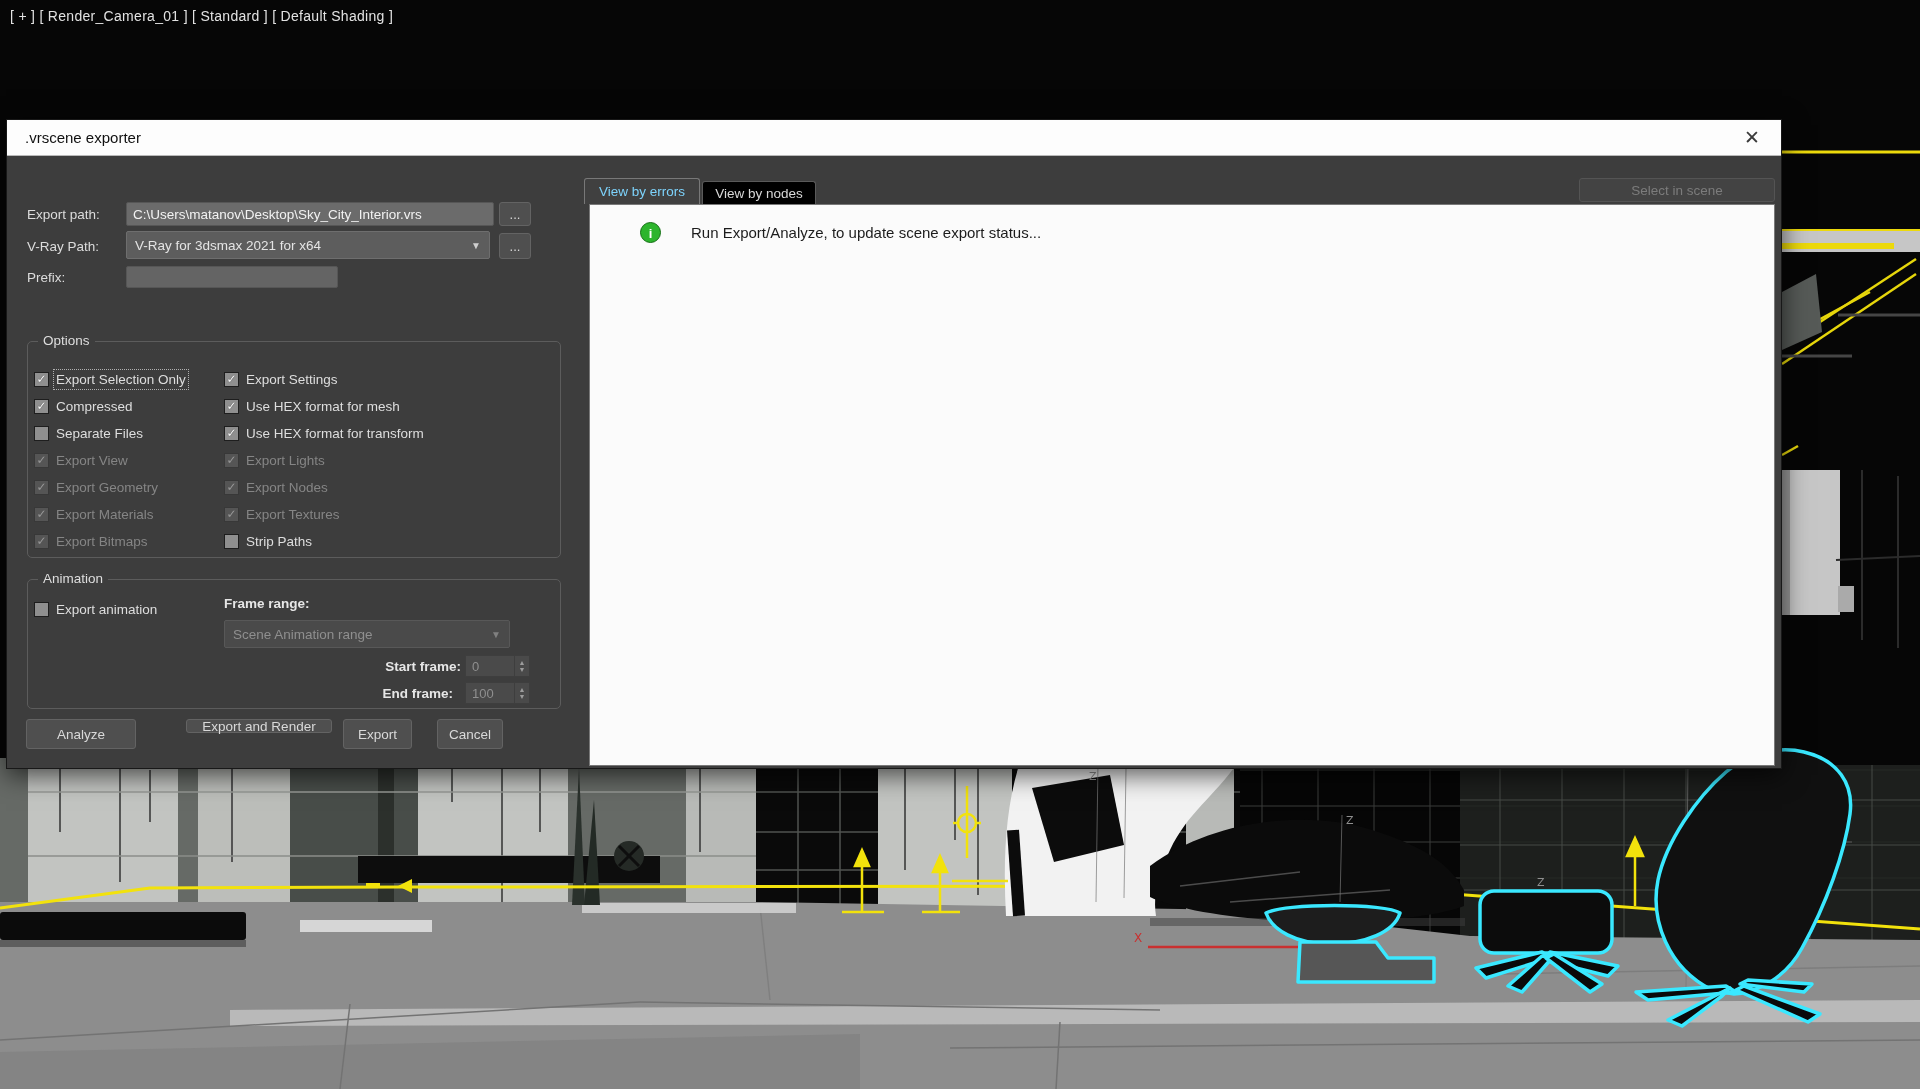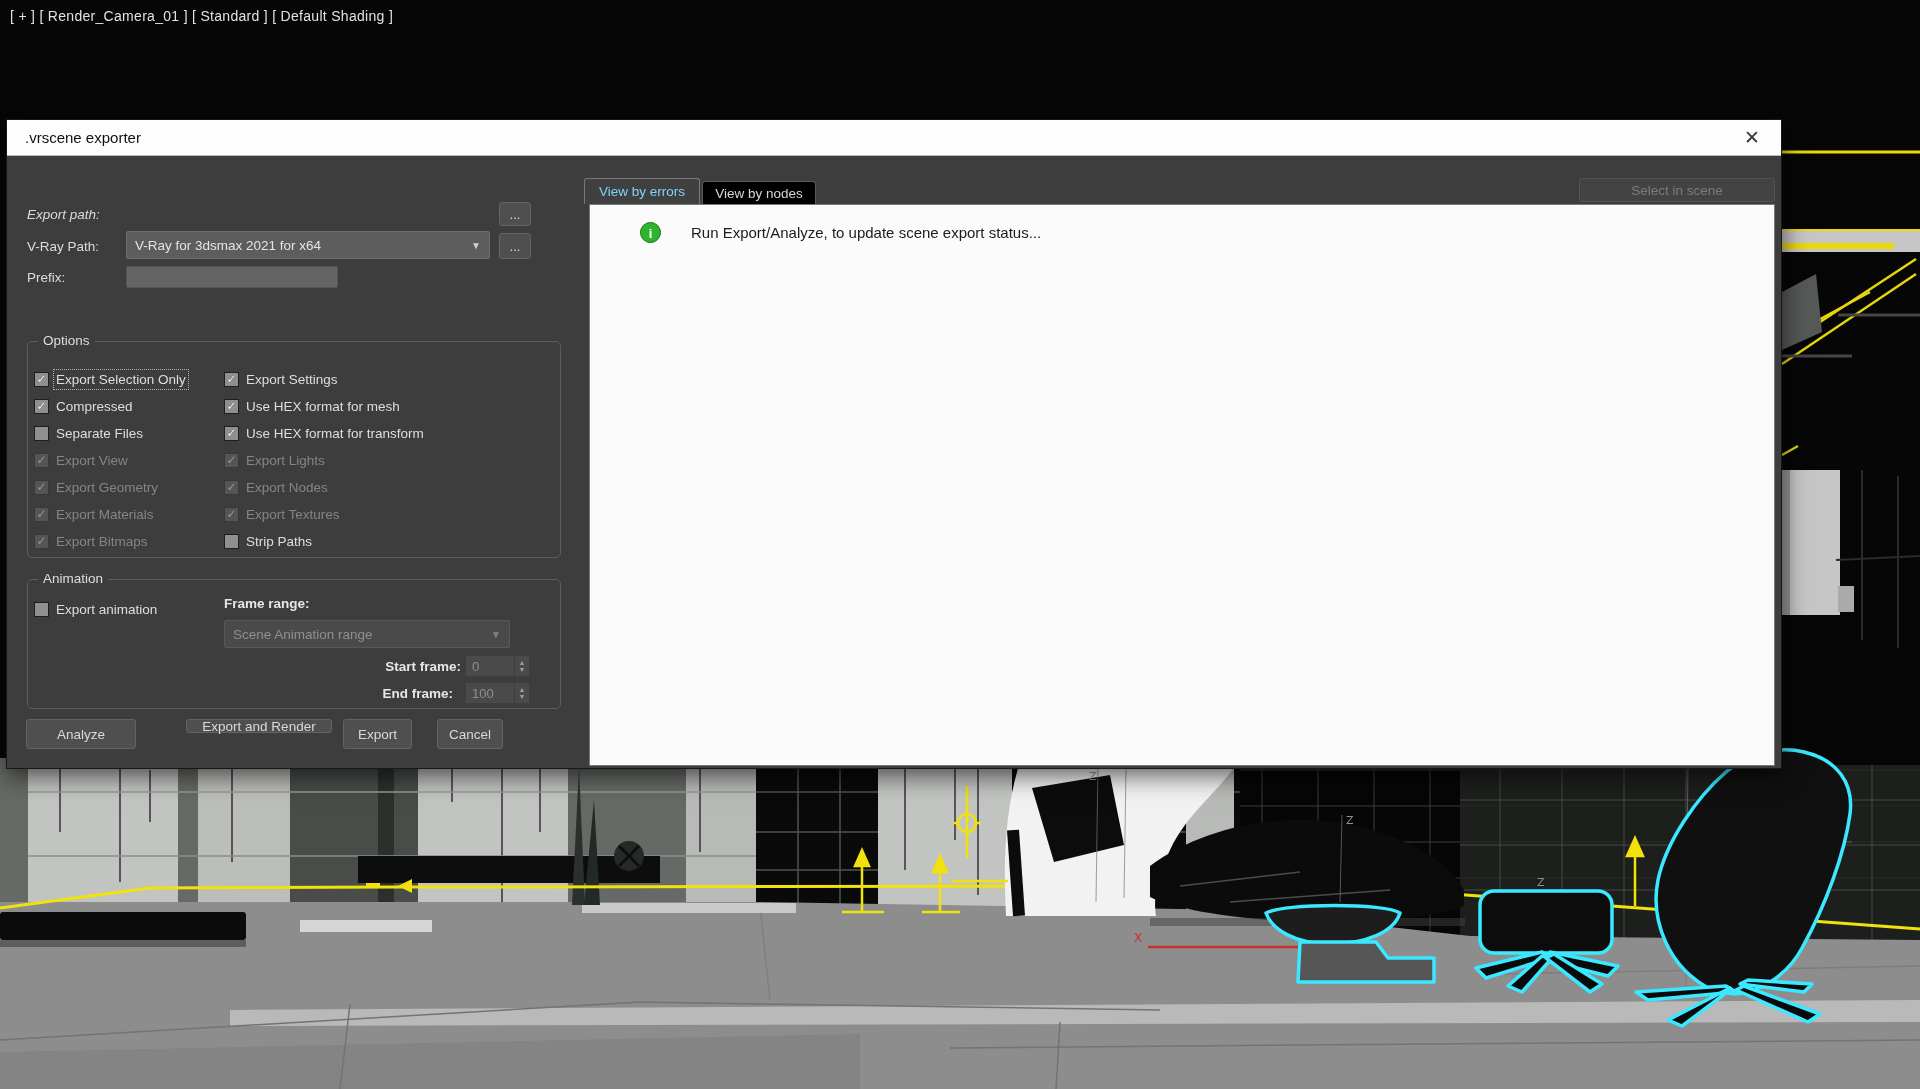--- a/index.html
+++ b/index.html
@@ -304,21 +304,22 @@
 
   <div id="vp-label" class="abs">[ + ] [ Render_Camera_01 ] [ Standard ] [ Default Shading ]</div>
 
   <div id="dialog" class="abs">
 
     <div id="titlebar" class="abs">
       <div id="title" class="abs">.vrscene exporter</div>
       <div id="close-btn" class="abs">✕</div>
     </div>
 
-    <div class="abs lbl" style="left:20px;top:87px;font-style:italic;">Export path:</div>
+    <div class="abs lbl" style="left:20px;top:87px;">Export path:</div>
+    <div class="abs field" style="left:119px;top:82px;width:368px;height:24px;">C:\Users\matanov\Desktop\Sky_City_Interior.vrs</div>
     <div class="abs btn small" style="left:492px;top:82px;width:32px;height:24px;">...</div>
 
     <div class="abs lbl" style="left:20px;top:119px;">V-Ray Path:</div>
     <div class="abs dropdown" style="left:119px;top:111px;width:364px;height:28px;">
       <span>V-Ray for 3dsmax 2021 for x64</span>
       <span class="arr">▼</span>
     </div>
     <div class="abs btn small" style="left:492px;top:113px;width:32px;height:26px;">...</div>
 
     <div class="abs lbl" style="left:20px;top:150px;">Prefix:</div>

